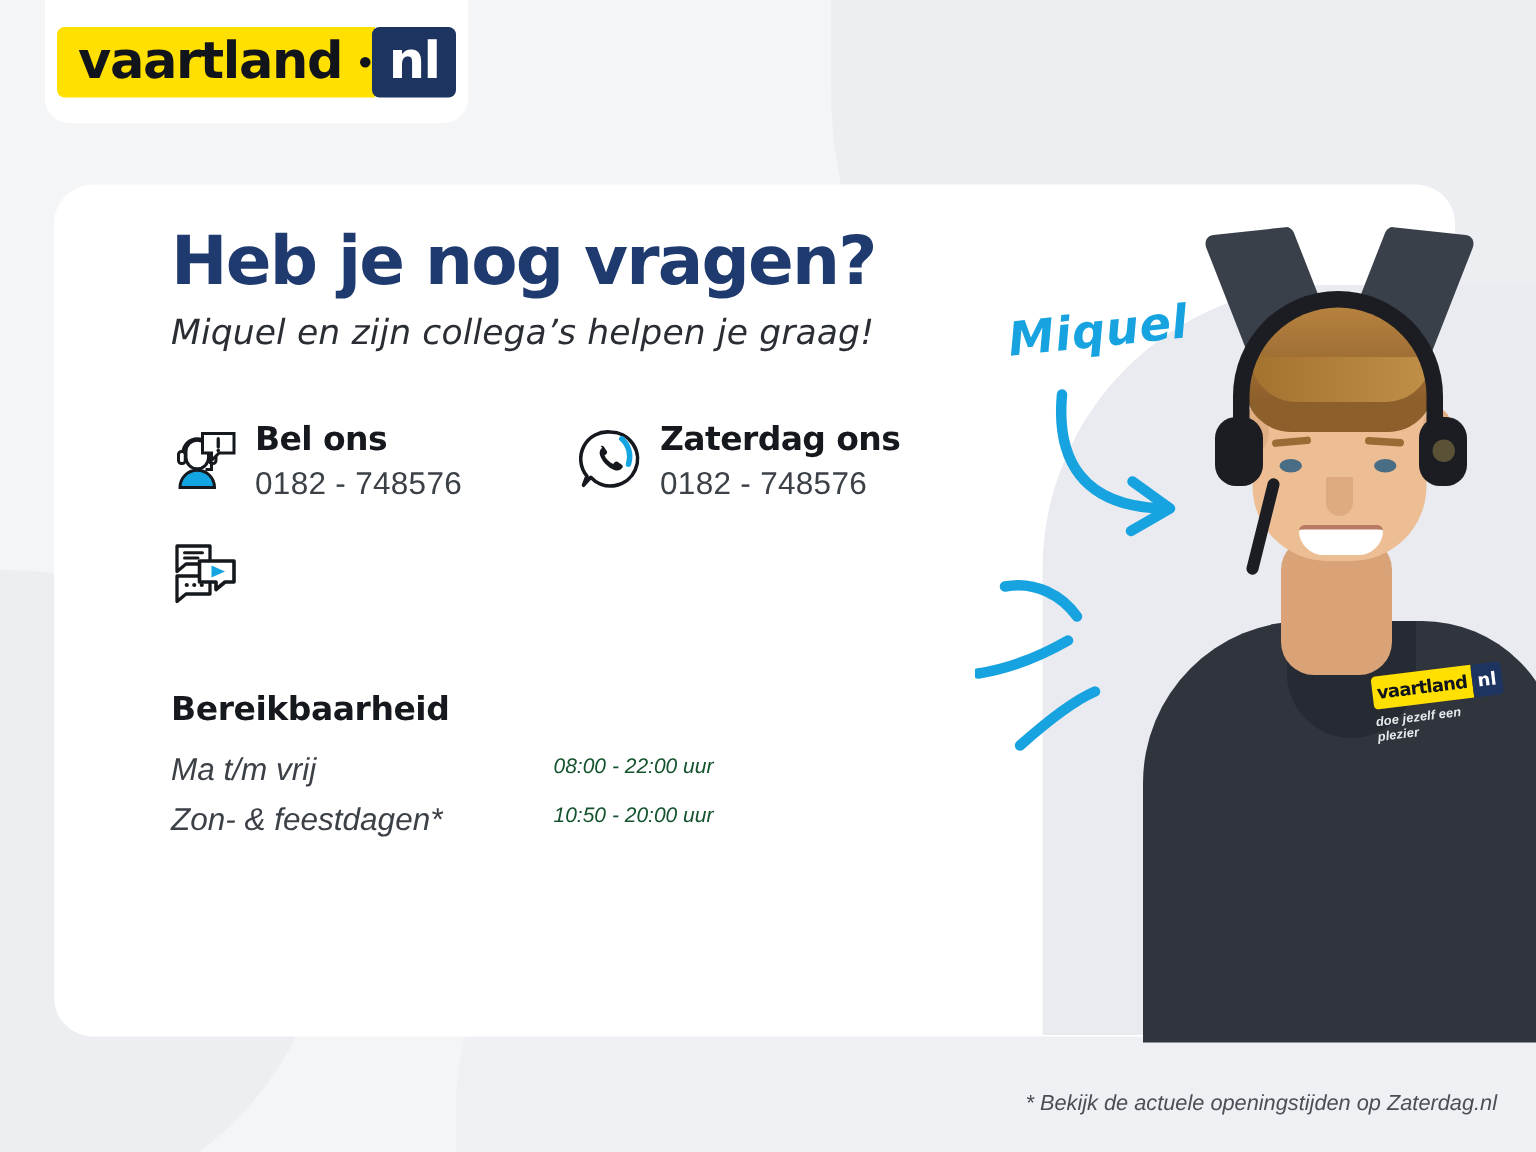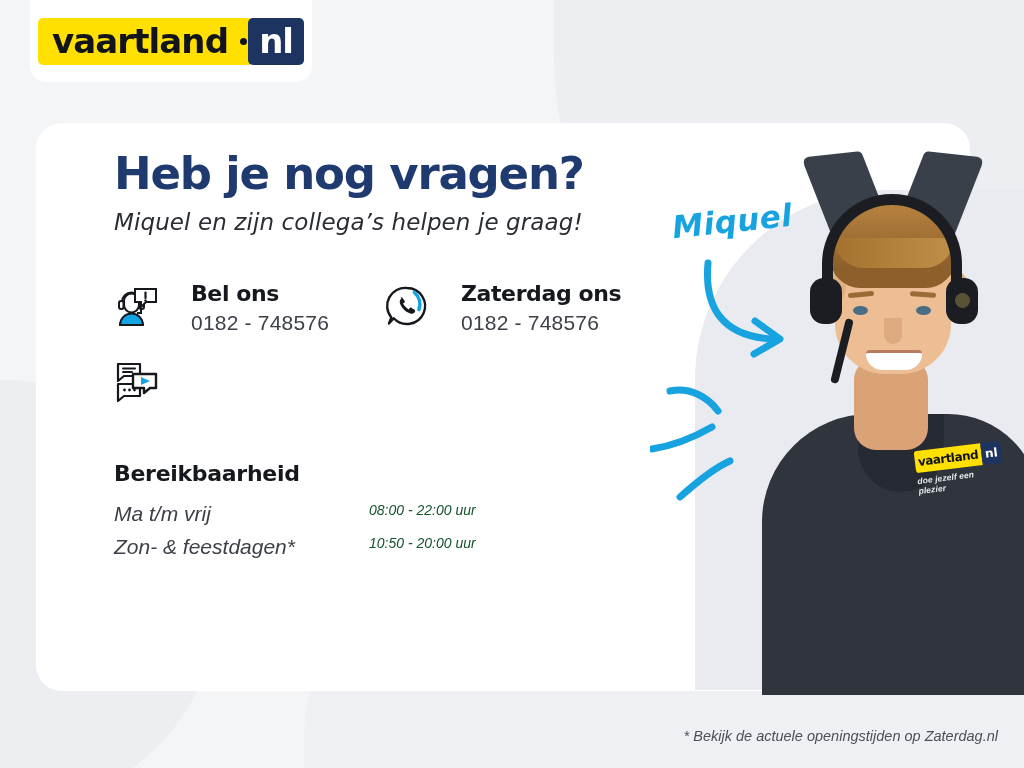--- a/index.html
+++ b/index.html
@@ -286,21 +286,21 @@
     font-size: 23px;
     letter-spacing: 0.1px;
   }
 
   .contact-grid {
     margin-top: 46px;
     display: grid;
     grid-template-columns: 270px 1fr;
     row-gap: 22px;
   }
-  .contact-item { display: flex; align-items: flex-start; gap: 31px; }
+  .contact-item { display: flex; align-items: flex-start; gap: 10px; }
   .contact-icon { flex: 0 0 auto; width: 46px; height: 46px; margin-top: 2px; }
   .contact-text .c-title {
     color: #15181d;
     font-family: "DejaVu Sans", sans-serif;
     font-weight: 700;
     font-size: 22px;
     letter-spacing: -0.4px;
     line-height: 1.15;
   }
   .contact-text .c-sub {

